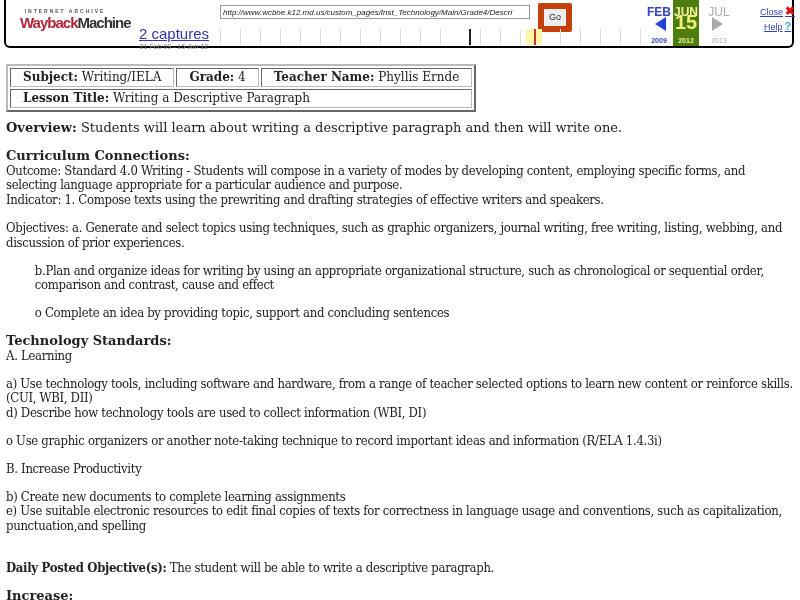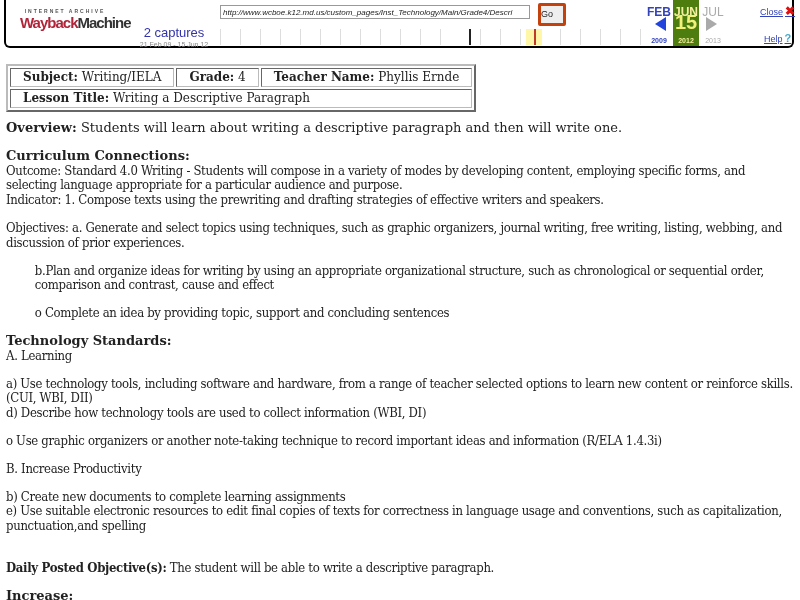--- a/index.html
+++ b/index.html
@@ -11,45 +11,45 @@
       background: #fff; border: 2px solid #000; border-top: none;
       border-radius: 0 0 6px 6px; box-sizing: border-box;
       font-family: "Liberation Sans", sans-serif;
     }
     .wm-logo { position: absolute; left: 14px; top: 8px; width: 90px; height: 32px; }
     .wm-logo-top { font-size: 5px; letter-spacing: 2px; color: #555; font-weight: bold; text-align: center; }
     .wm-logo-main { font-size: 15px; font-weight: bold; letter-spacing: -1px; line-height: 18px; font-family: "Liberation Sans Narrow","Liberation Sans", sans-serif; }
     .wm-logo-main .w1 { color: #b0253a; }
     .wm-logo-main .w2 { color: #333; }
     .wm-captures { position: absolute; left: 128px; top: 25px; width: 80px; text-align: center; }
-    .wm-captures a { font-size: 13px; color: #3333aa; display: block; cursor: pointer; }
+    .wm-captures a { font-size: 15px; color: #3333aa; text-decoration: underline; display: block; cursor: pointer; }
     .wm-captures .range { font-size: 7px; color: #888; display: block; margin-top: 1px; }
     .wm-url { position: absolute; left: 214px; top: 5px; width: 310px; height: 14px; border: 1px solid #999; font-size: 8px; padding: 0 2px; box-sizing: border-box; font-family: "Liberation Sans", sans-serif; color:#222; background:#fff; overflow:hidden;font-style:italic; }
-    .wm-go { position: absolute; left: 532px; top: 3px; width: 22px; height: 17px; font-size: 9px; border: 3px solid #c2410c; background: #eee; border-radius: 2px; text-align: left; line-height: 16px; cursor: pointer; }
+    .wm-go { position: absolute; left: 532px; top: 3px; width: 22px; height: 17px; font-size: 9px; border: 6px solid #c2410c; background: #eee; border-radius: 2px; text-align: center; line-height: 16px; cursor: pointer; }
     .wm-sparkline { position: absolute; left: 210px; top: 26px; width: 425px; height: 20px; }
     .tick { position: absolute; top: 3px; width: 1px; height: 16px; background: #ddd; }
     .tick.cap { background: #222; width: 2px; }
     .tick.hl-bg { background: #fff6a8; width: 16px; }
     .tick.cur { background: #c0392b; width: 2px; }
     .wm-cal { position: absolute; left: 640px; top: 0; width: 80px; height: 46px; font-weight: bold; }
     .cal-col { position: absolute; top: 0; width: 26px; height: 46px; text-align: center; }
     .cal-prev { left: 0; }
     .cal-cur { left: 27px; background: #4d7c0f; }
-    .cal-next { left: 54px; }
+    .cal-next { left: 60px; }
     .cal-month { font-size: 12px; display: block; margin-top: 5px; }
     .cal-year { font-size: 7px; display: block; position: absolute; bottom: 2px; width: 100%; }
     .cal-prev .cal-month, .cal-prev .cal-year { color: #3344bb; }
     .cal-next .cal-month, .cal-next .cal-year { color: #aaa; font-weight: normal; }
     .cal-cur .cal-month, .cal-cur .cal-year { color: #f5f0a0; }
     .cal-day { position: absolute; left: 0; top: 11px; width: 100%; font-size: 20px; color: #f2f07a; text-align: center; }
     .arrow-left { position: absolute; left: 9px; top: 17px; width: 0; height: 0; border-top: 7px solid transparent; border-bottom: 7px solid transparent; border-right: 11px solid #2244dd; cursor: pointer; }
     .arrow-right { position: absolute; left: 6px; top: 17px; width: 0; height: 0; border-top: 7px solid transparent; border-bottom: 7px solid transparent; border-left: 11px solid #aaa; }
     .wm-close { position: absolute; left: 754px; top: 4px; font-size: 9px; color: #3344bb; text-decoration: underline; cursor: pointer; }
     .wm-close-x { color: #dd1111; font-weight: bold; font-size: 12px; text-decoration: none; margin-left: 2px; }
-    .wm-help { position: absolute; left: 758px; top: 32px; font-size: 9px; color: #3344bb; text-decoration: underline; cursor: pointer; }
+    .wm-help { position: absolute; left: 758px; top: 20px; font-size: 9px; color: #3344bb; text-decoration: underline; cursor: pointer; }
     .wm-help-q { color: #44aacc; font-weight: bold; font-size: 11px; text-decoration: none; margin-left: 2px; }
 
     
     #doc { position: absolute; left: 6px; top: 64px; width: 790px; }
     table.info { border: 2px outset #bbb; border-spacing: 2px; margin-left: 0; }
     table.info td { border: 1px inset #bbb; padding: 0 12px; font-size: 12px; line-height: 17px; white-space: nowrap; }
     b { font-weight: bold; }
     p { margin: 0; line-height: 14.8px; font-size: 13px; }
     .cond { font-family: "DejaVu Serif", serif; font-size: 12.6px; letter-spacing: -0.35px; transform: scaleX(0.93); transform-origin: left; width: 850px; }
     .gap { height: 13px; }

